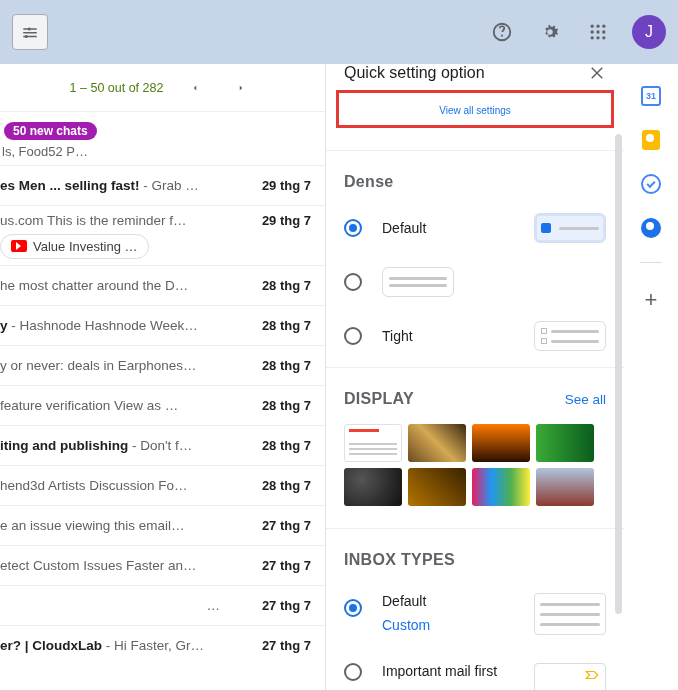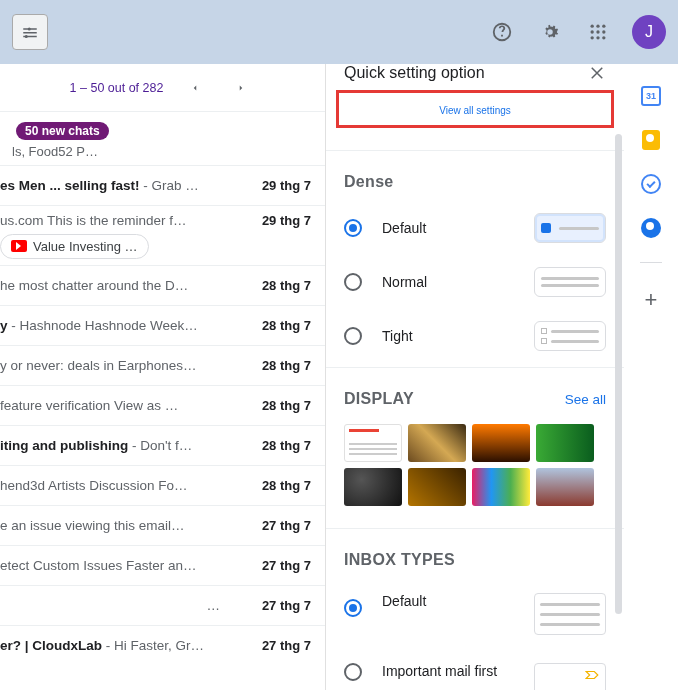--- a/index.html
+++ b/index.html
@@ -7,25 +7,25 @@
 
   .topbar { height: 64px; background: #c6d5e7; display: flex; align-items: center; padding: 0 12px; gap: 8px; }
   .tune-btn { width: 36px; height: 36px; border: 1px solid #aaa; border-radius: 4px; display:flex; align-items:center; justify-content:center; background:#f1f3f4; }
   .topbar .spacer { flex: 1; }
   .top-icon { width: 40px; height: 40px; display:flex; align-items:center; justify-content:center; color:#5f6368; border-radius:50%; }
   .avatar { width: 34px; height:34px; border-radius:50%; background:#6f42c1; color:#fff; display:flex; align-items:center; justify-content:center; font-weight:500; font-size:16px; margin-left:6px; }
 
   .content { position:absolute; top:64px; left:0; right:0; bottom:0; display:flex; }
 
   .mail-col { width: 325px; background:#fff; border-radius: 0; overflow:hidden; }
-  .mail-head { height:48px; display:flex; align-items:center; justify-content:center; gap: 18px; color:#4c1d95; font-size:12.5px; border-bottom:1px solid #eceff1; position:relative; }
+  .mail-head { height:48px; display:flex; align-items:center; justify-content:center; gap: 18px; color:#4d7c0f; font-size:12.5px; border-bottom:1px solid #eceff1; position:relative; }
   .nav-arrow { width:28px; height:28px; display:flex; align-items:center; justify-content:center; color:#5f6368; }
   .mail-firstrow { padding: 10px 10px 6px 0; font-size:13px; color:#5f6368;}
-  .badge { display:inline-block; background:#701a75; color:#fff; font-size:12px; font-weight:700; border-radius: 10px; padding: 2px 9px; margin-left:16px; }
-  .first-sub { padding-left:12px; color:#5f6368; font-size:13px; margin-top:4px;}
+  .badge { display:inline-block; background:#a21caf; color:#fff; font-size:12px; font-weight:700; border-radius: 10px; padding: 2px 9px; margin-left:4px; }
+  .first-sub { padding-left:2px; color:#5f6368; font-size:13px; margin-top:4px;}
   .mail-row { height:40px; border-top:1px solid #eceff1; display:flex; align-items:center; justify-content:space-between; padding:0 14px 0 0; font-size:13.5px; color:#202124; white-space:nowrap; overflow:hidden; }
   .mail-row .txt { overflow:hidden; text-overflow:ellipsis; max-width:220px; }
   .mail-row .date { font-size:13px; font-weight:700; color:#202124; flex-shrink:0; margin-left:8px; }
   .mail-row.unread .txt { font-weight:700; }
   .mail-row .light { font-weight:400; color:#5f6368; }
   .yt-chip { border:1px solid #dadce0; border-radius:16px; padding:4px 10px; display:inline-flex; align-items:center; gap:6px; font-size:13px; color:#3c4043; }
   .yt-icon { width:16px; height:12px; background:#ff0000; border-radius:2px; position:relative; }
   .yt-icon::after { content:""; position:absolute; left:5px; top:2px; border-left:5px solid #fff; border-top:4px solid transparent; border-bottom:4px solid transparent; }
 
   .panel { flex:1; background:#fff; border-left: 1px solid #e0e0e0; display:flex; flex-direction:column; position:relative; margin-right: 54px; gap: 8px; }
@@ -224,21 +224,20 @@
       <span class="density-label">Default</span>
       <div class="density-preview selected">
         <div class="pv-row">
             <span class="pv-sq"></span>
             <span class="pv-line" style="flex:1"></span>
           </div>
       </div>
     </div>
     <div class="density-row">
       <span class="radio"></span>
-      <span class="density-label">Normal</span>
       <div class="density-preview">
         <div class="pv-line"></div>
           <div class="pv-line"></div>
       </div>
     </div>
     <div class="density-row">
       <span class="radio"></span>
       <span class="density-label">Tight</span>
       <div class="density-preview">
         <div class="pv-row">
@@ -268,20 +267,21 @@
       <div class="theme t7"></div>
     </div>
 
     <div class="section-divider"></div>
     <div class="sec-label">INBOX TYPES</div>
 
     <div class="inbox-row">
       <span class="radio checked" style="margin-top:6px"></span>
       <div class="inbox-labels">
         <span class="inbox-label">Default</span>
+        <span class="custom-link">Custom</span>
       </div>
       <div class="inbox-preview">
         <div class="pv-line"></div>
           <div class="pv-line"></div>
           <div class="pv-line"></div>
       </div>
     </div>
 
     <div class="inbox-row">
       <span class="radio"></span>

